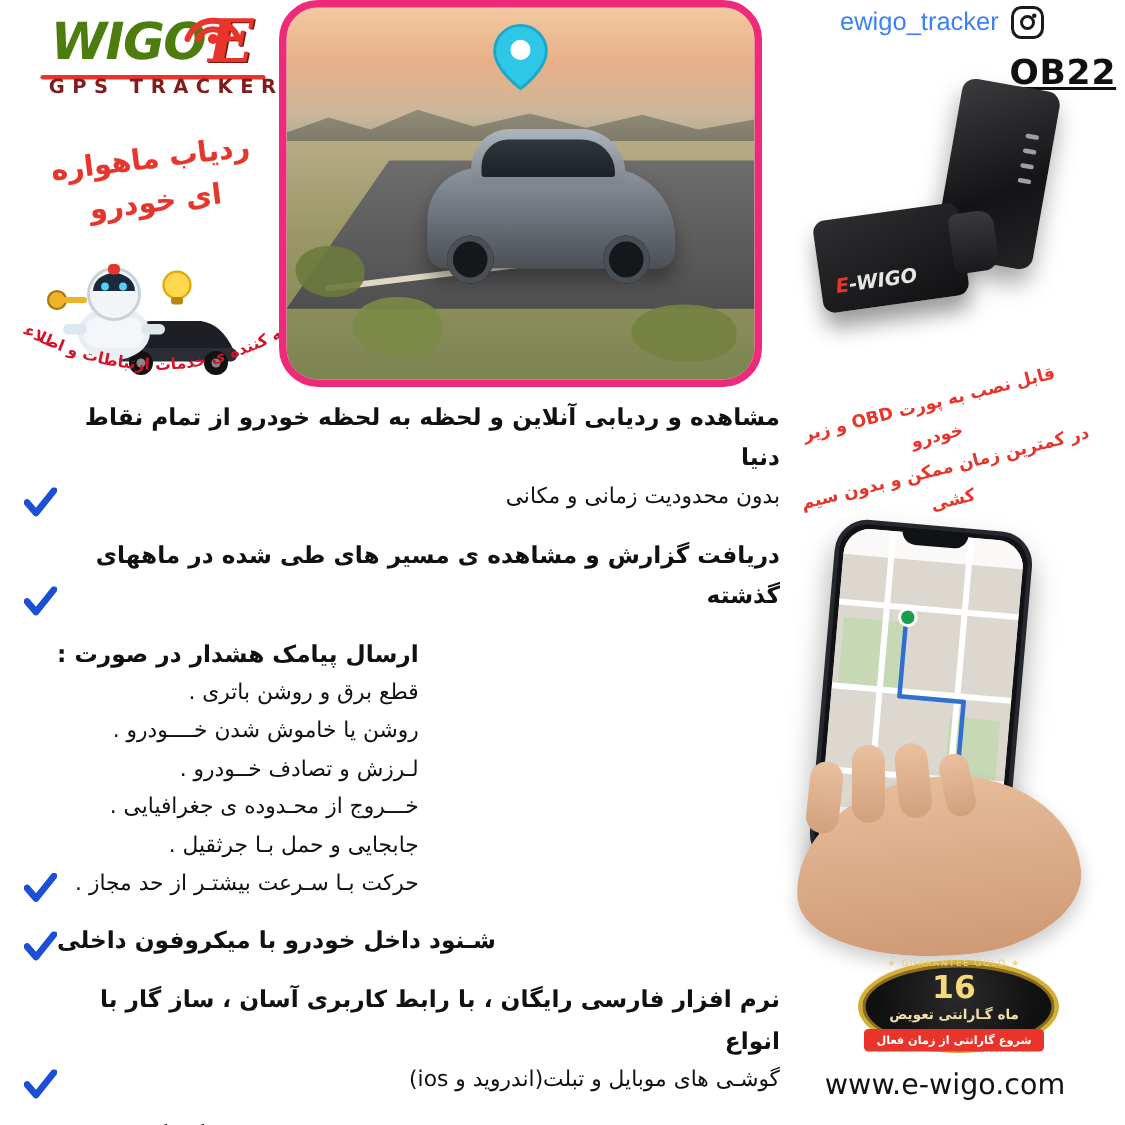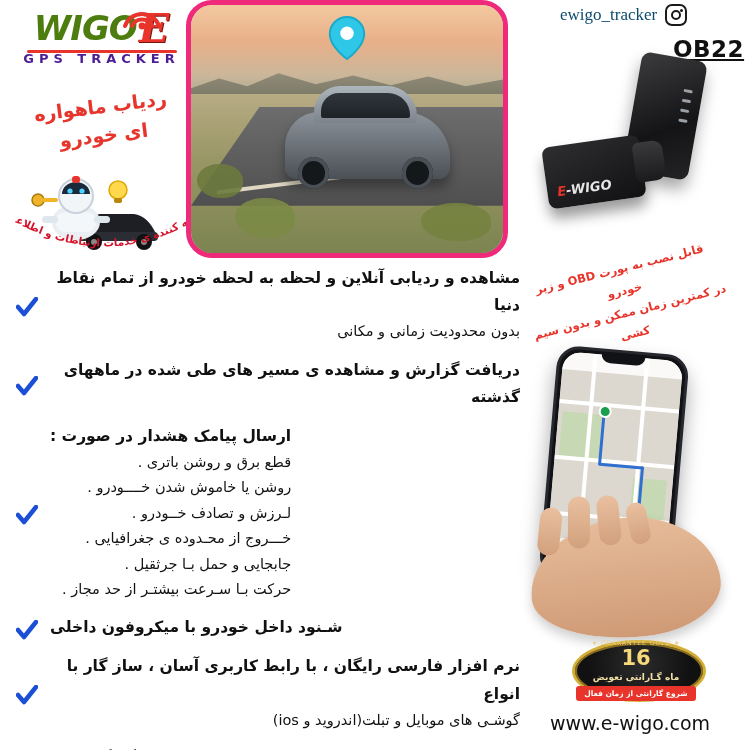--- a/index.html
+++ b/index.html
@@ -20,22 +20,23 @@
     font-weight:bold;font-style:italic;font-size:40px;color:#e8342b;
     line-height:1;text-shadow:1px 1px 0 #7a1410;
   }
   .logo-wigo{
     font-family:"DejaVu Sans","Liberation Sans",sans-serif;
     font-weight:bold;font-style:italic;font-size:34px;color:#4d7c0f;
     letter-spacing:-1px;line-height:1;
   }
   .logo-wave{position:absolute;right:26px;top:-4px;}
   .logo-sub{
-    font-size:13px;letter-spacing:5px;color:#4c1d95;font-weight:bold;
+    font-size:13px;letter-spacing:5px;color:#7f1d1d;font-weight:bold;
     margin-top:-2px;
+    text-align:right;
   }
   .logo-underline{height:3px;background:#e8342b;width:150px;margin:2px auto 0;border-radius:2px;}
 
   
   .red-title{
     position:absolute;left:22px;top:92px;width:160px;
     color:#e8342b;font-weight:bold;font-size:19px;line-height:1.5;
     text-align:center;
     transform:rotate(-7deg);
     text-shadow:0 0 1px rgba(0,0,0,.15);
@@ -82,21 +83,21 @@
   .wheel.rr{right:10%;}
   .pin{
     position:absolute;left:50%;top:4%;width:46px;height:46px;margin-left:-23px;
   }
 
   
   .insta{position:absolute;left:560px;top:4px;display:flex;align-items:center;gap:8px;}
   .insta-icon{width:22px;height:22px;border:2px solid #1a1a1a;border-radius:7px;position:relative;box-sizing:border-box;}
   .insta-icon:before{content:"";position:absolute;left:4px;top:4px;width:10px;height:10px;border:2px solid #1a1a1a;border-radius:50%;box-sizing:border-box;}
   .insta-icon:after{content:"";position:absolute;right:2.5px;top:2.5px;width:3px;height:3px;background:#1a1a1a;border-radius:50%;}
-  .insta-name{font-size:17px;color:#0c4a6e;font-family:Liberation Serif, serif;}
+  .insta-name{font-size:17px;color:#3b82f6;font-family:Liberation Sans, sans-serif;}
 
   
   .ob22{position:absolute;left:673px;top:36px;font-size:23px;font-weight:bold;color:#111;
     text-decoration:underline;letter-spacing:.5px;}
 
   
   .device-area{position:absolute;left:527px;top:56px;width:215px;height:200px;}
   .dev-box{
     position:absolute;left:105px;top:0px;width:66px;height:120px;
     background:linear-gradient(150deg,#3c3c3f,#141416 60%,#242427);
@@ -144,22 +145,22 @@
   .hand{
     position:absolute;left:10px;top:168px;width:190px;height:120px;
     background:linear-gradient(#e7bc9a,#cf9a76);border-radius:52% 48% 42% 58%/60% 60% 40% 40%;
     transform:rotate(-6deg);box-shadow:0 6px 12px rgba(0,0,0,.2);
   }
   .finger{position:absolute;background:linear-gradient(#e9c0a0,#d2a07c);border-radius:14px;}
 
   
   .features{position:absolute;left:0;top:265px;width:520px;}
   .feat{
-    display:flex;align-items:center;justify-content:flex-end;
-    gap:12px;margin:0 0 12px 0;padding-left:16px;
+    display:flex;align-items:flex-end;justify-content:flex-end;
+    margin:0 0 12px 0;padding-left:16px;
   }
   .feat-text{
     font-size:15.5px;color:#111;line-height:1.75;text-align:right;font-weight:bold;
     font-family:"DejaVu Sans","Liberation Sans",sans-serif;
   }
   .feat-text .sub{display:block;font-size:14.5px;font-weight:normal;}
   .check{flex:0 0 auto;margin-top:4px;}
 
   
   .badge{position:absolute;left:572px;top:640px;width:128px;height:62px;}

